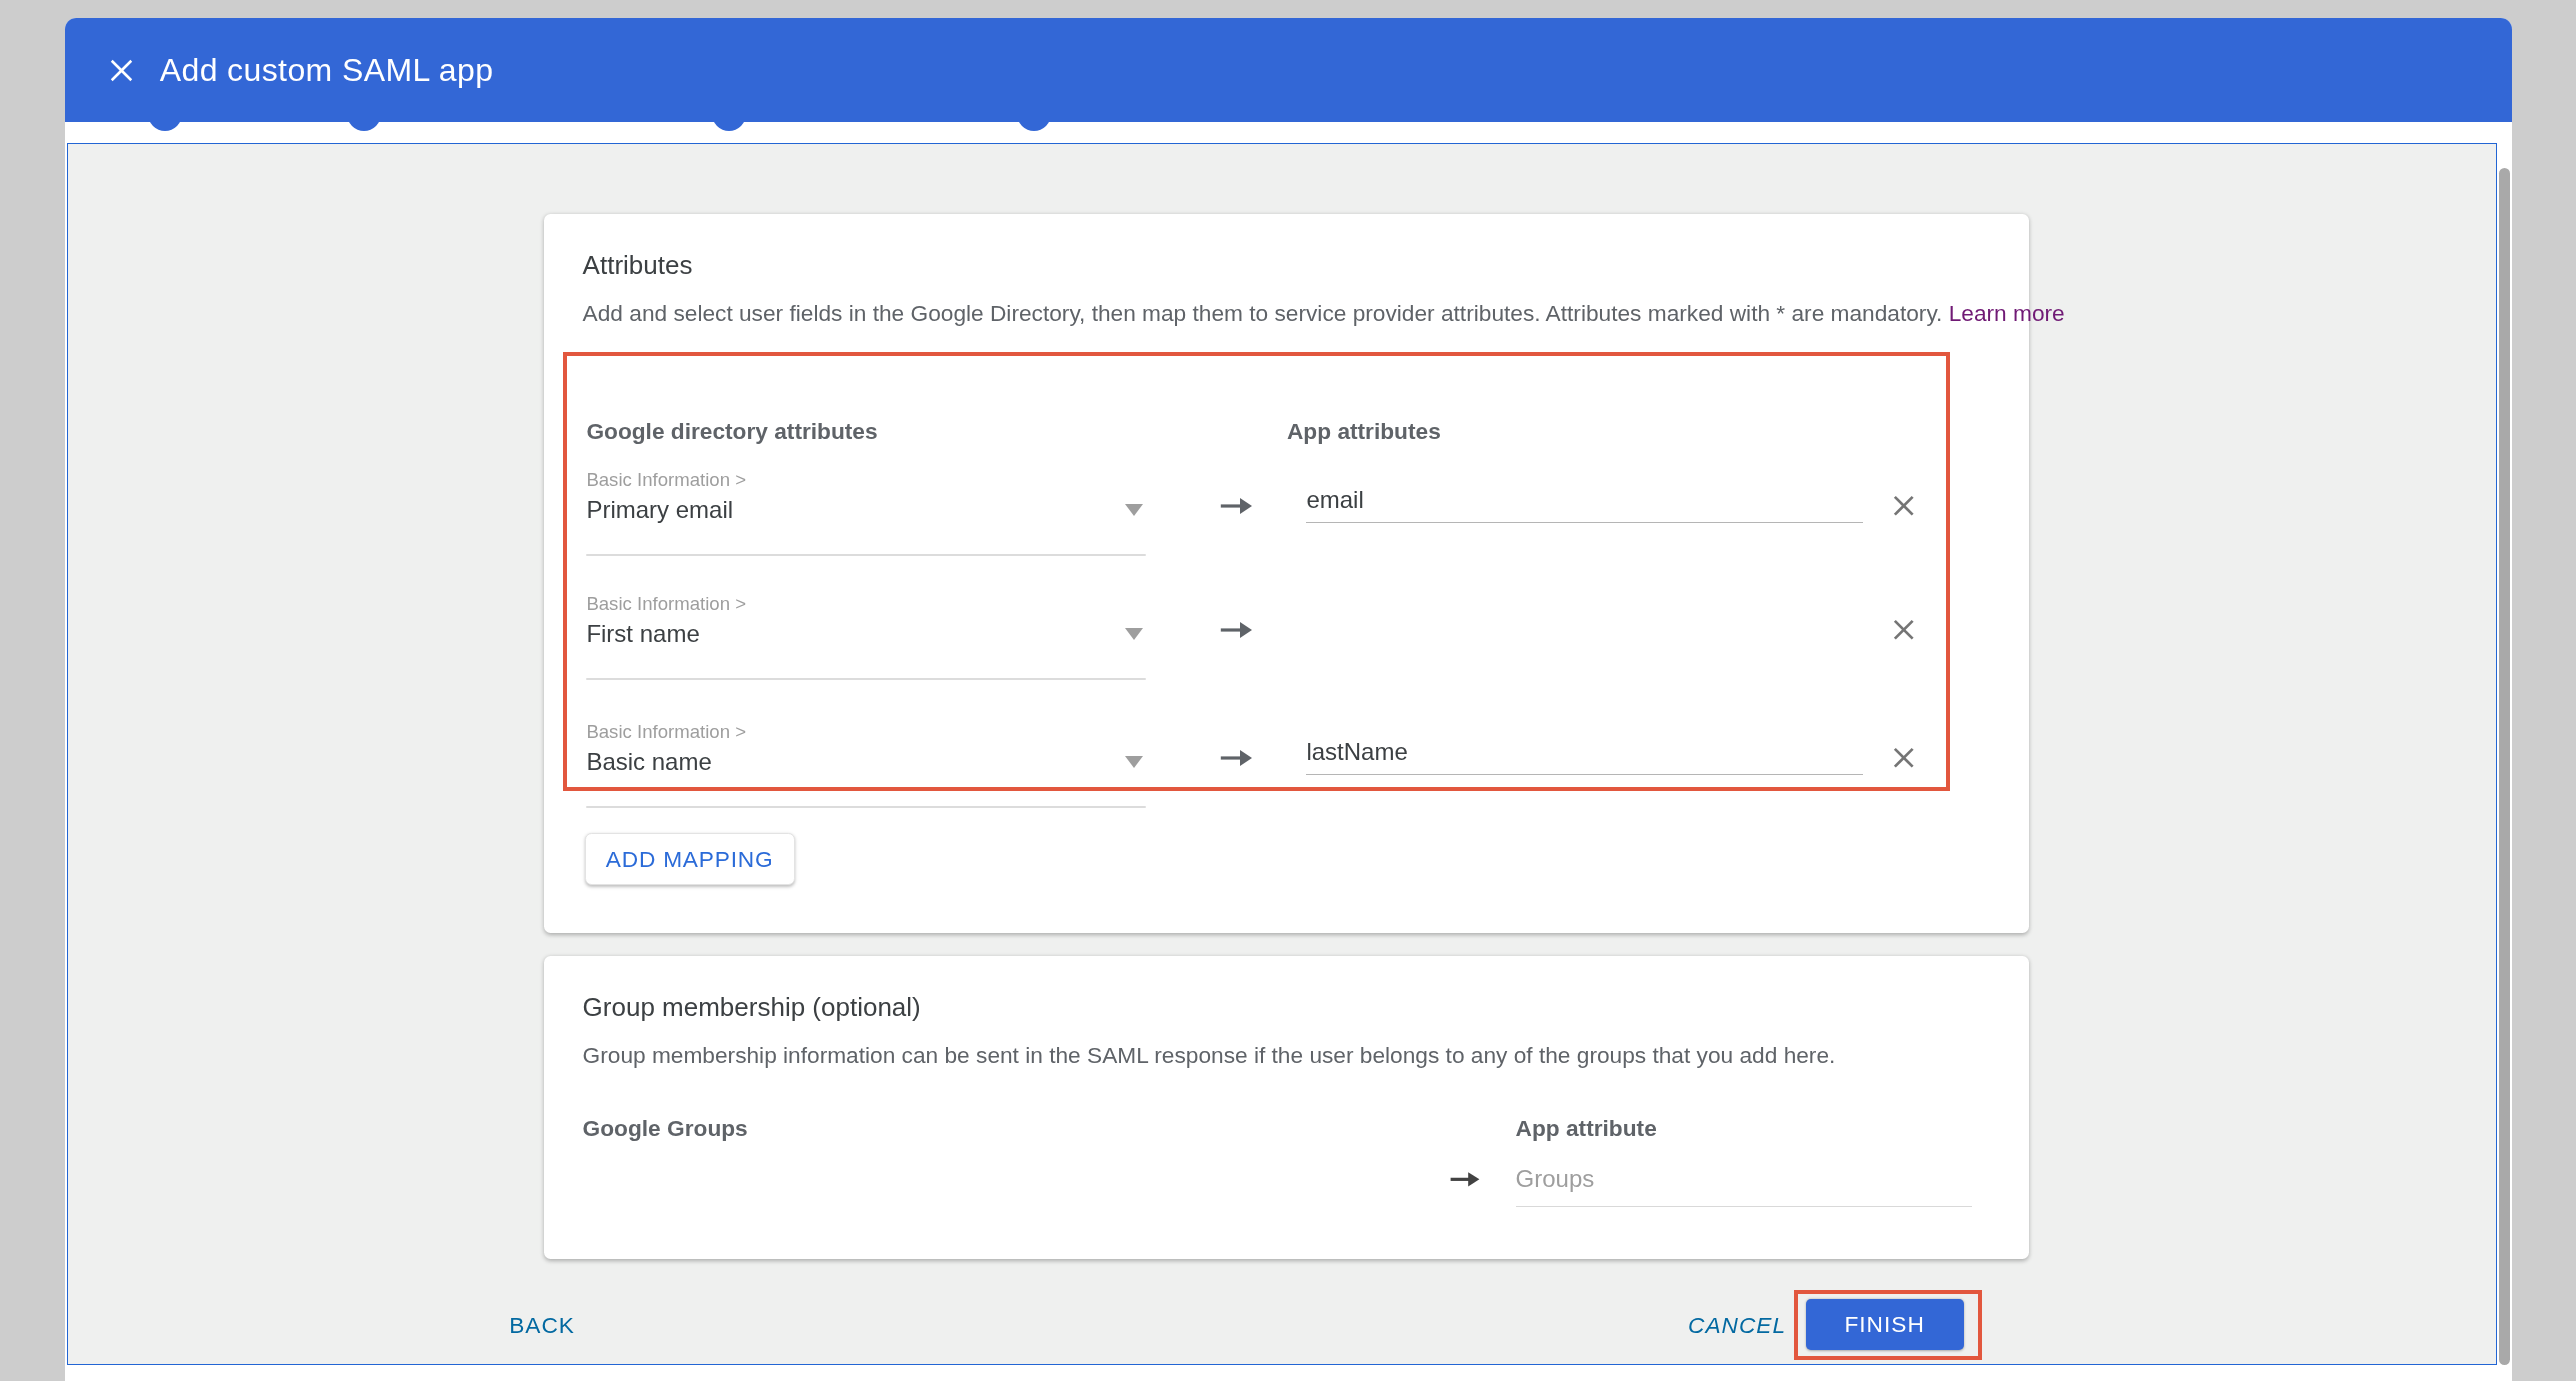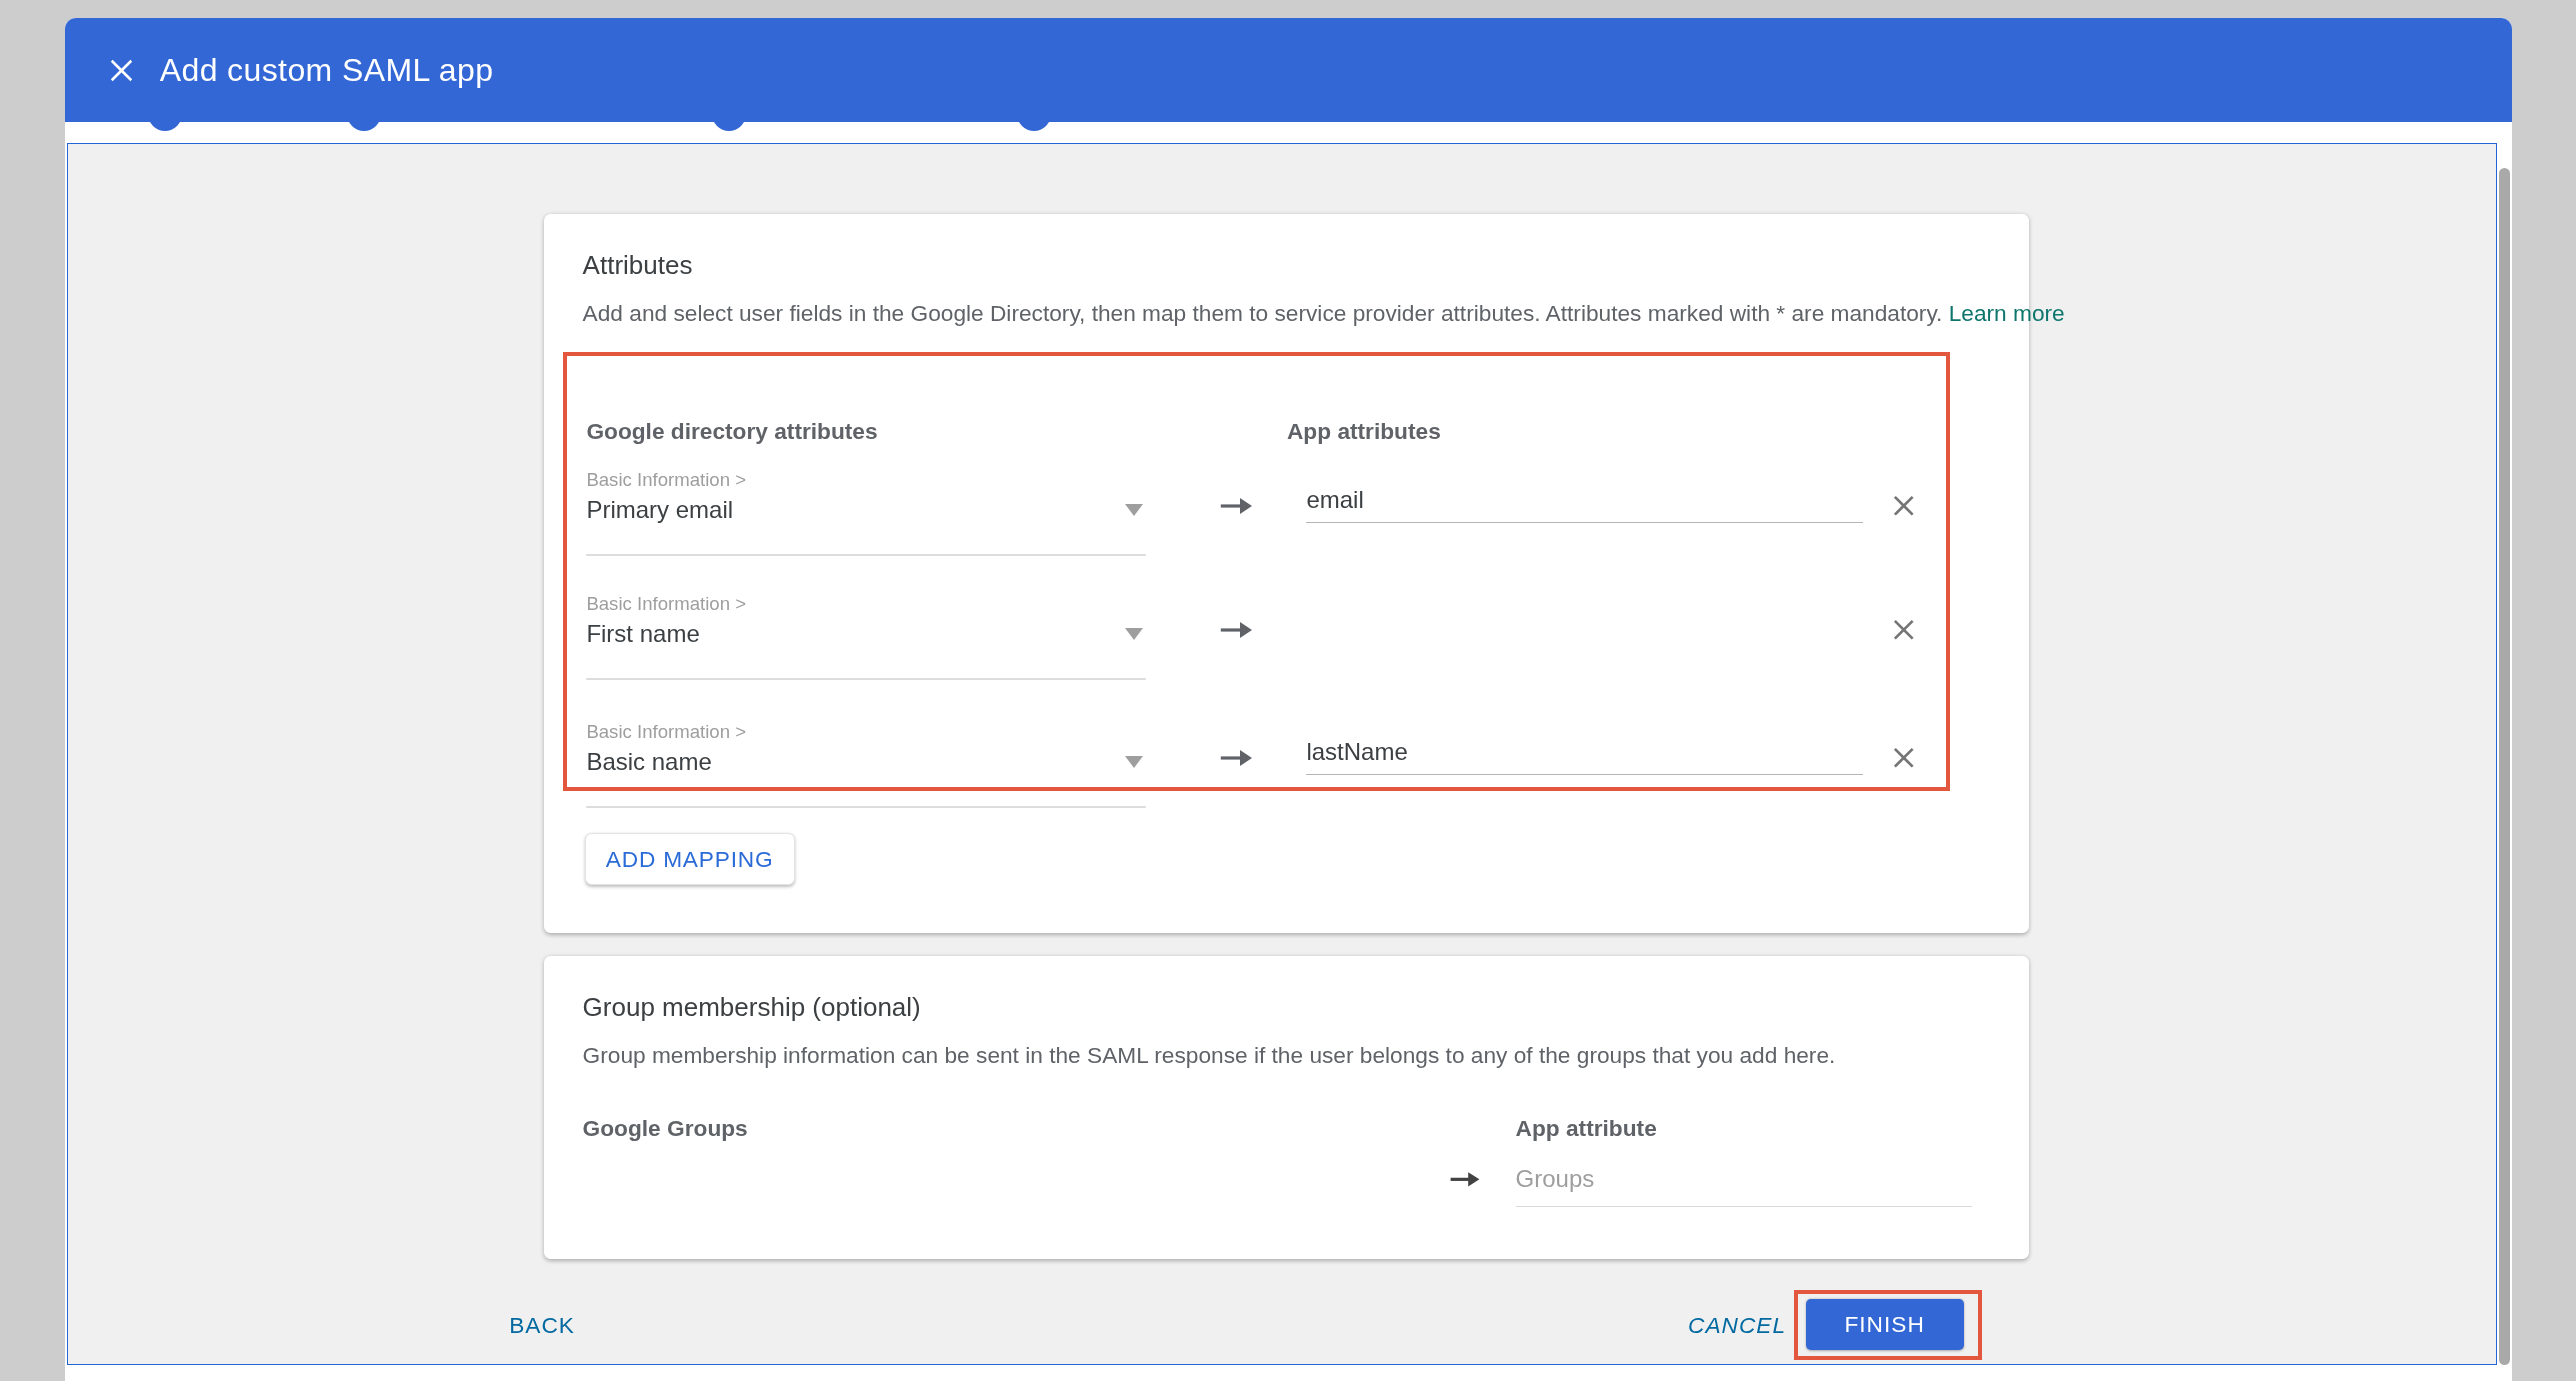--- a/index.html
+++ b/index.html
@@ -58,21 +58,21 @@
   .card1 { top: 195px; height: 719px; }
   .card2 { top: 937px; height: 303px; }
   .card-title {
     position: absolute; left: 39px; top: 36px;
     font-size: 26px; font-weight: 400; color: #3c4043;
   }
   .card-desc {
     position: absolute; left: 39px; top: 86px;
     font-size: 22.7px; color: #5f6368; white-space: nowrap;
   }
-  .learn-more { color: #0f766e; text-decoration: none; cursor: pointer; }
+  .learn-more { color: #701a75; text-decoration: none; cursor: pointer; }
   .red-box {
     position: absolute; left: 19.4px; top: 138px;
     width: 1387px; height: 439px;
     border: 4.9px solid #e2573e;
   }
   .col-head {
     position: absolute; top: 18px;
     font-size: 22.7px; font-weight: 700; color: #5f6368; margin-top: 44px;
   }
   .col-head.left  { left: 19.4px; }

